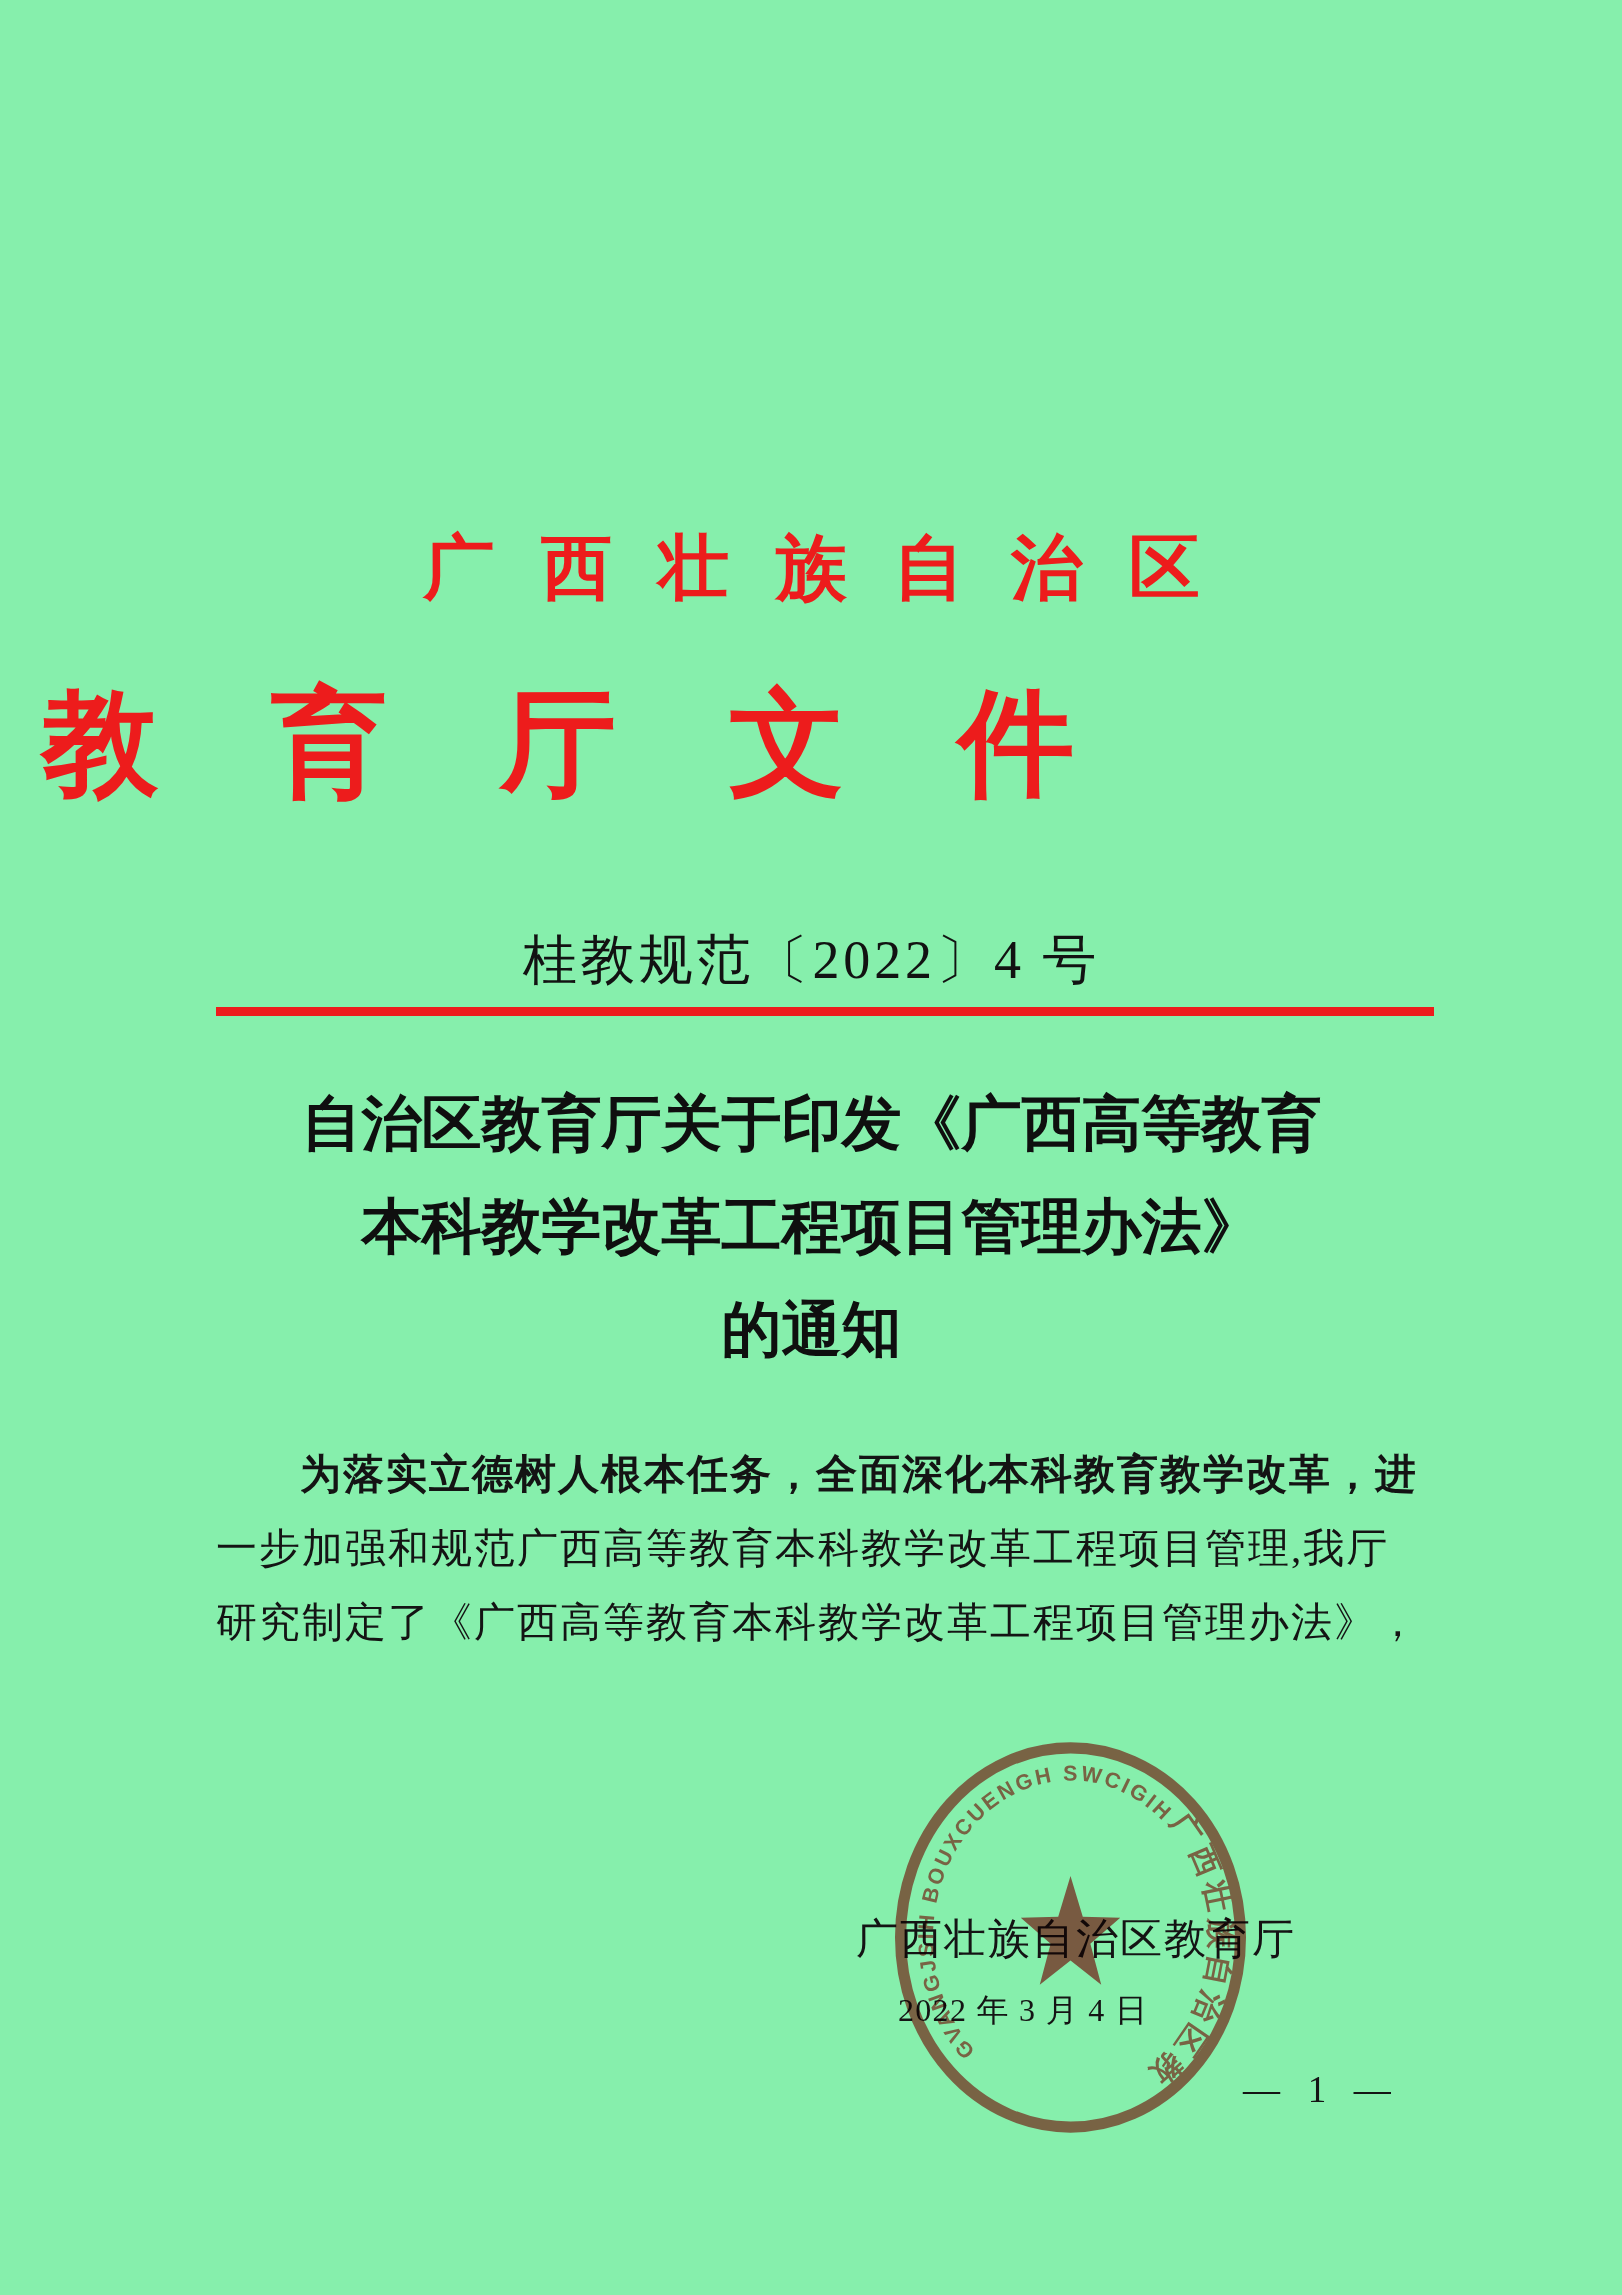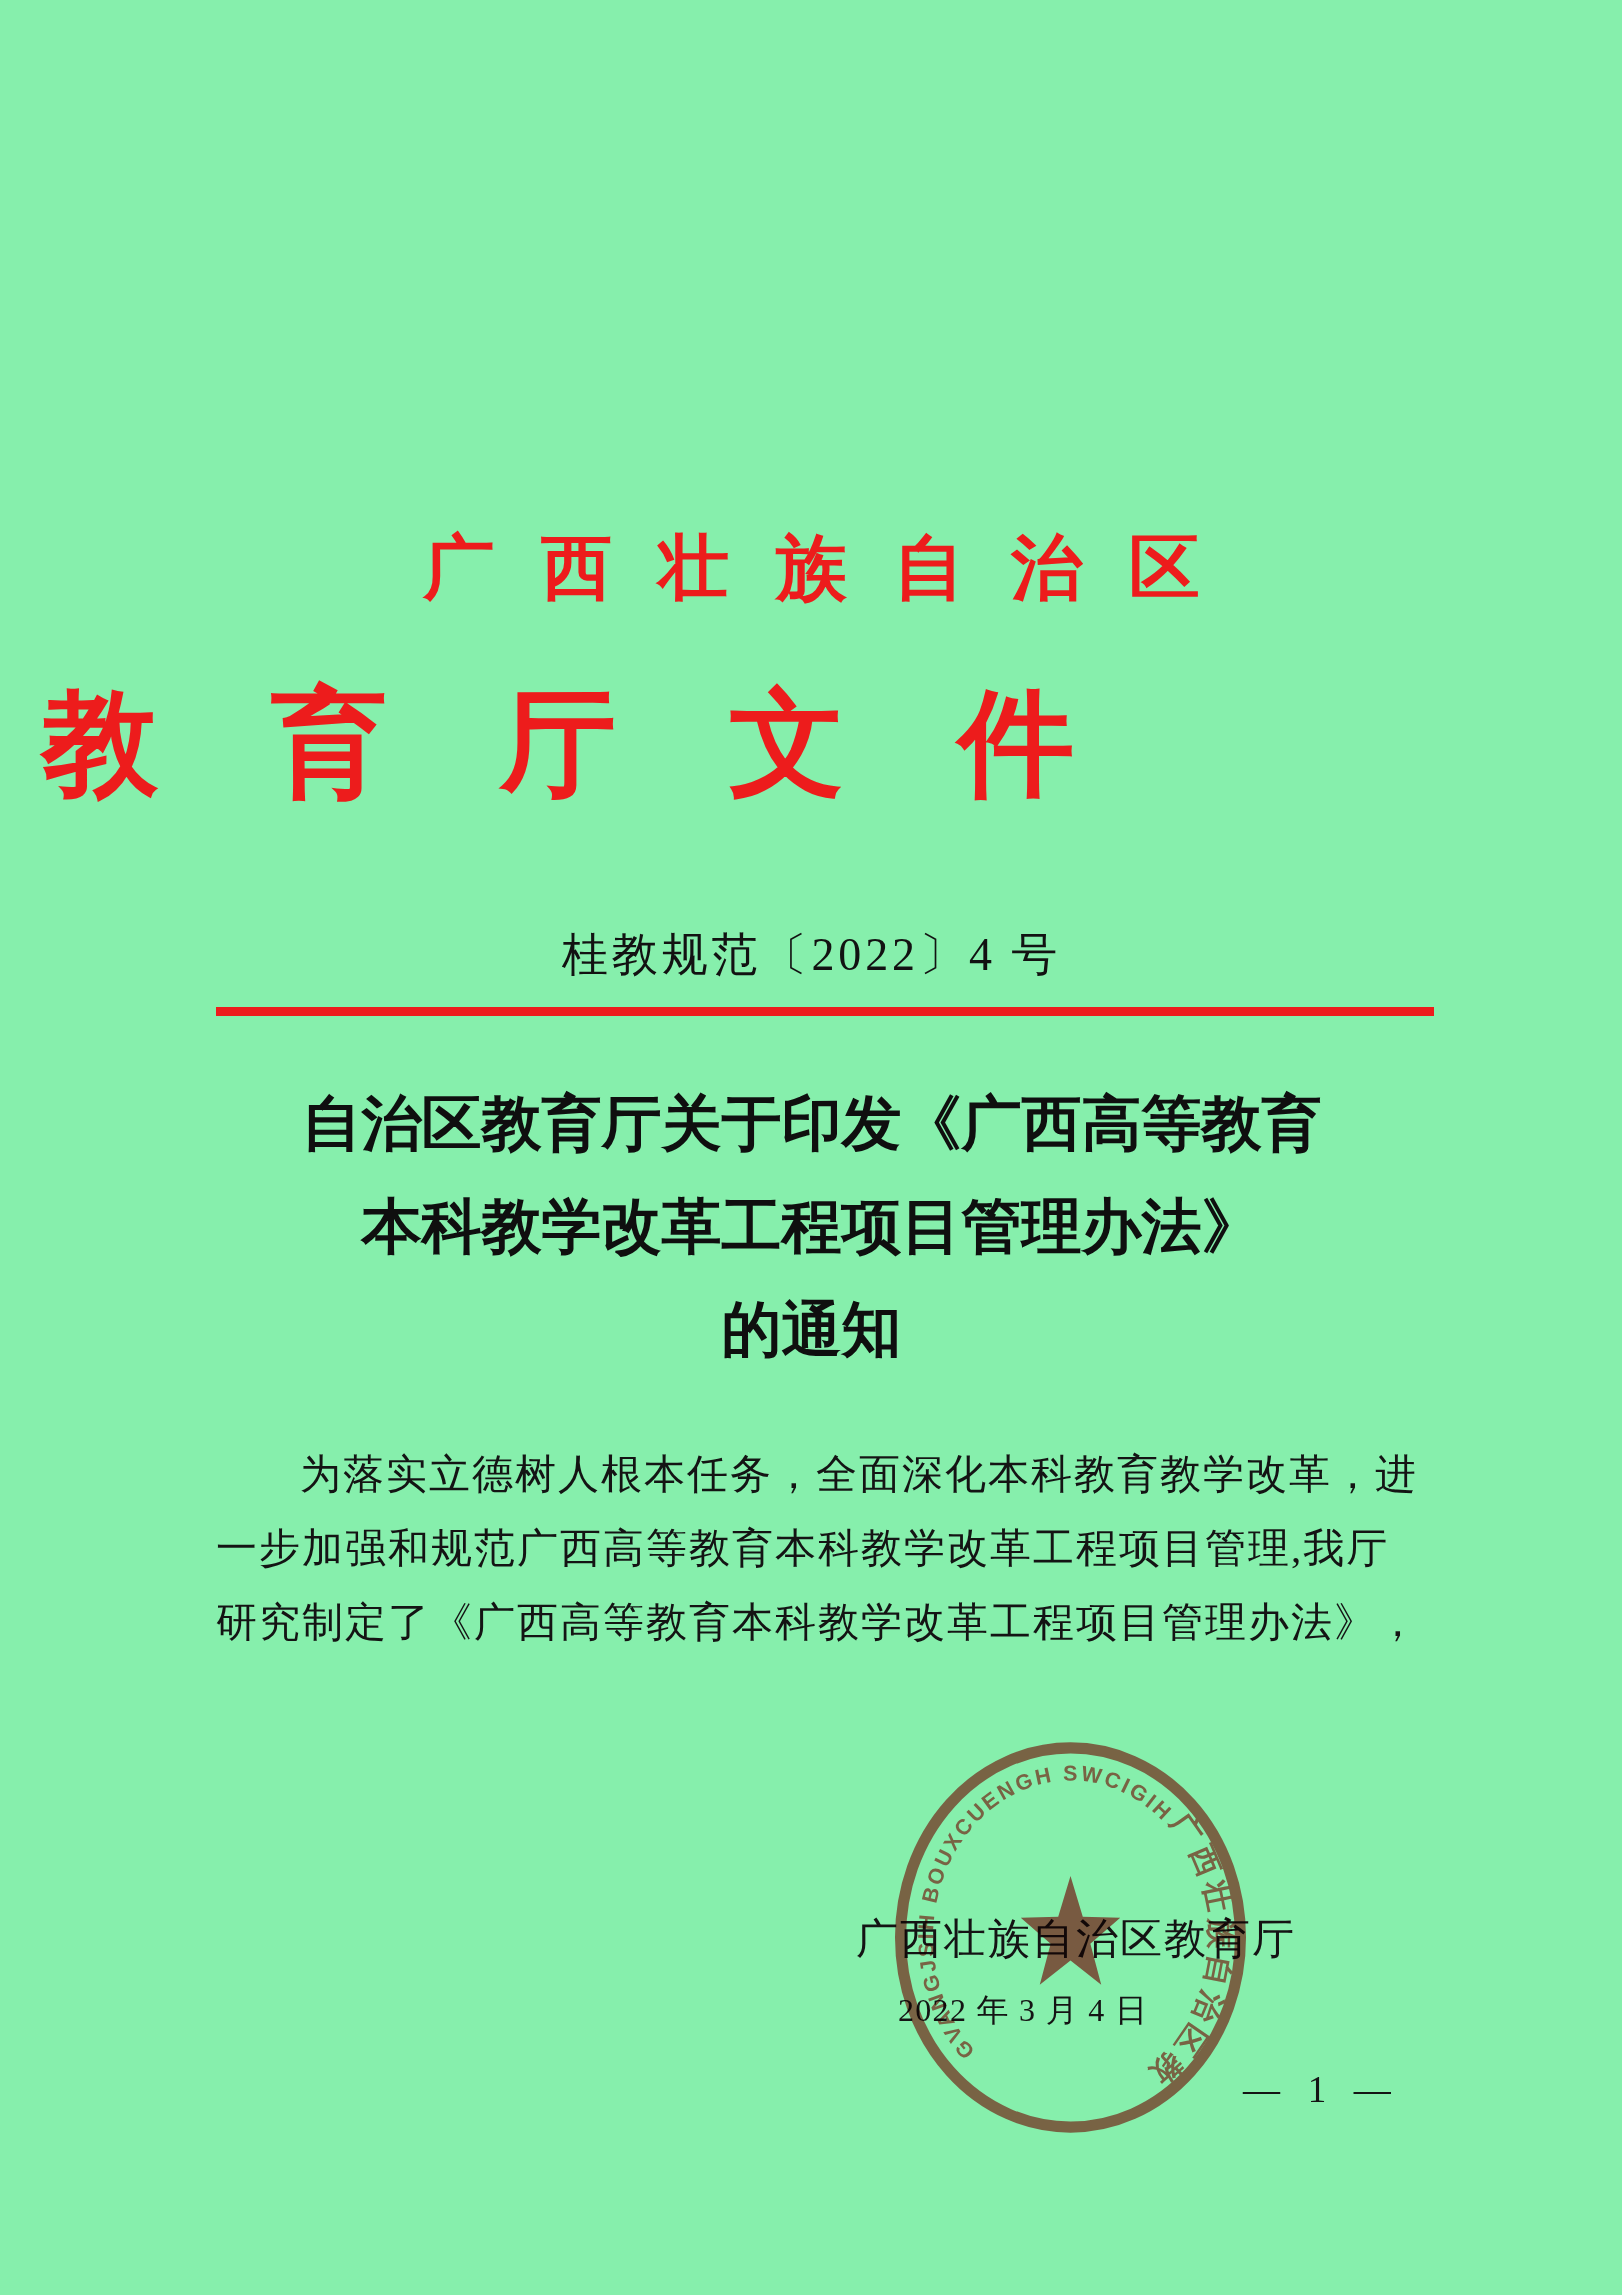--- a/index.html
+++ b/index.html
@@ -44,21 +44,21 @@
     box-sizing: border-box;
     color: var(--accent, #ed1c1c);
     white-space: nowrap;
   }
   .doc-number {
     position: absolute;
     top: 924px;
     left: 0;
     width: 100%;
     text-align: center;
-    font-size: 46px;
+    font-size: 54px;
     letter-spacing: 3.9px;
     color: #121212;
     white-space: nowrap;
   }
   .red-divider {
     position: absolute;
     top: 1007px;
     left: 216px;
     width: 1218px;
     height: 9.2px;
@@ -83,21 +83,21 @@
     position: absolute;
     top: 1437px;
     left: 216px;
     width: 1224px;
     font-size: 41px;
     line-height: 74px;
     letter-spacing: 2px;
     color: #141414;
   }
   .body-line { white-space: nowrap; }
-  .body-line.indent { text-indent: 84px; }
+  .body-line.indent { text-indent: 84px; font-weight: bold; }
   
   .signature-org {
     position: absolute;
     top: 1911px;
     left: 856px;
     font-size: 42px;
     letter-spacing: 2px;
     white-space: nowrap;
     color: #141414;
   }

